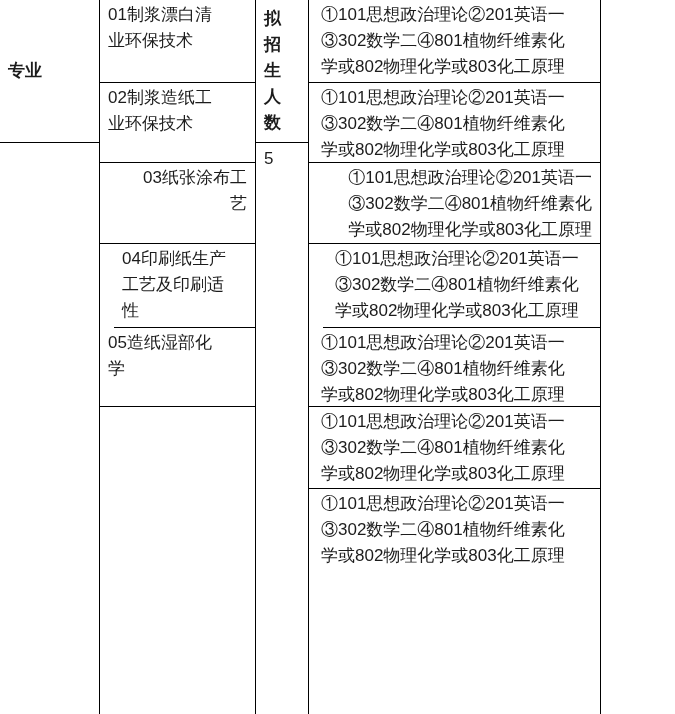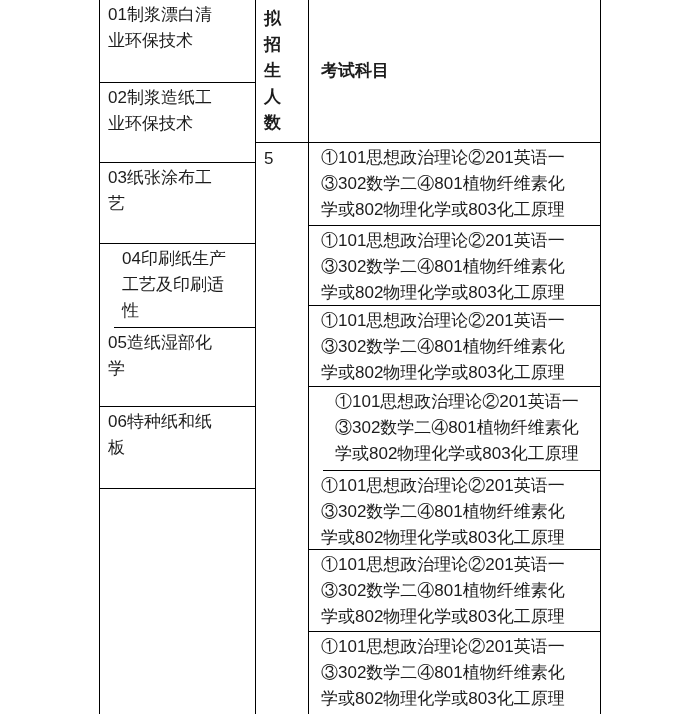--- a/index.html
+++ b/index.html
@@ -40,66 +40,64 @@
     align-items: center;
   }
   .head.top { align-items: flex-start; padding-top: 6px; }
   .merged { flex: 1; padding-top: 3px; }
   .rowcell { border-bottom: 1px solid #000; padding-top: 2px; }
   .rowcell.last { border-bottom: none; }
   .c5 .cell { padding-left: 12px; padding-right: 8px; }
   .c1 .cell { padding-left: 6px; padding-right: 6px; }
   .r0 { height: 83px; }
   .r1 { height: 80px; }
-  .r2 { height: 81px; }
+  .r2 { height: 81px; text-align: right; }
   .r3 { height: 84px; margin-left: 14px; }
   .r4 { height: 79px; }
   .r5 { height: 82px; }
   .r6 { height: 82px; }
 </style>
 </head>
 <body>
 
 <div class="table">
 
 
   <div class="col c2">
+    <div class="cell head">
+      <span>专业</span>
+    </div>
   </div>
 
   <div class="col c3">
     <div class="cell rowcell r0">01制浆漂白清
 业环保技术</div>
     <div class="cell rowcell r1">02制浆造纸工
 业环保技术</div>
     <div class="cell rowcell r2">03纸张涂布工
 艺</div>
     <div class="cell rowcell r3">04印刷纸生产
 工艺及印刷适
 性</div>
     <div class="cell rowcell r4">05造纸湿部化
 学</div>
-    <div class="cell rowcell r5">06特种纸和纸
-板</div>
   </div>
 
   <div class="col c4">
     <div class="cell head top">
       <span>拟
 招
 生
 人
 数</span>
     </div>
     <div class="cell merged">5</div>
   </div>
 
   <div class="col c5">
-    <div class="cell head">
-      <span>考试科目</span>
-    </div>
     <div class="cell rowcell r0">①101思想政治理论②201英语一
 ③302数学二④801植物纤维素化
 学或802物理化学或803化工原理</div>
     <div class="cell rowcell r1">①101思想政治理论②201英语一
 ③302数学二④801植物纤维素化
 学或802物理化学或803化工原理</div>
     <div class="cell rowcell r2">①101思想政治理论②201英语一
 ③302数学二④801植物纤维素化
 学或802物理化学或803化工原理</div>
     <div class="cell rowcell r3">①101思想政治理论②201英语一

